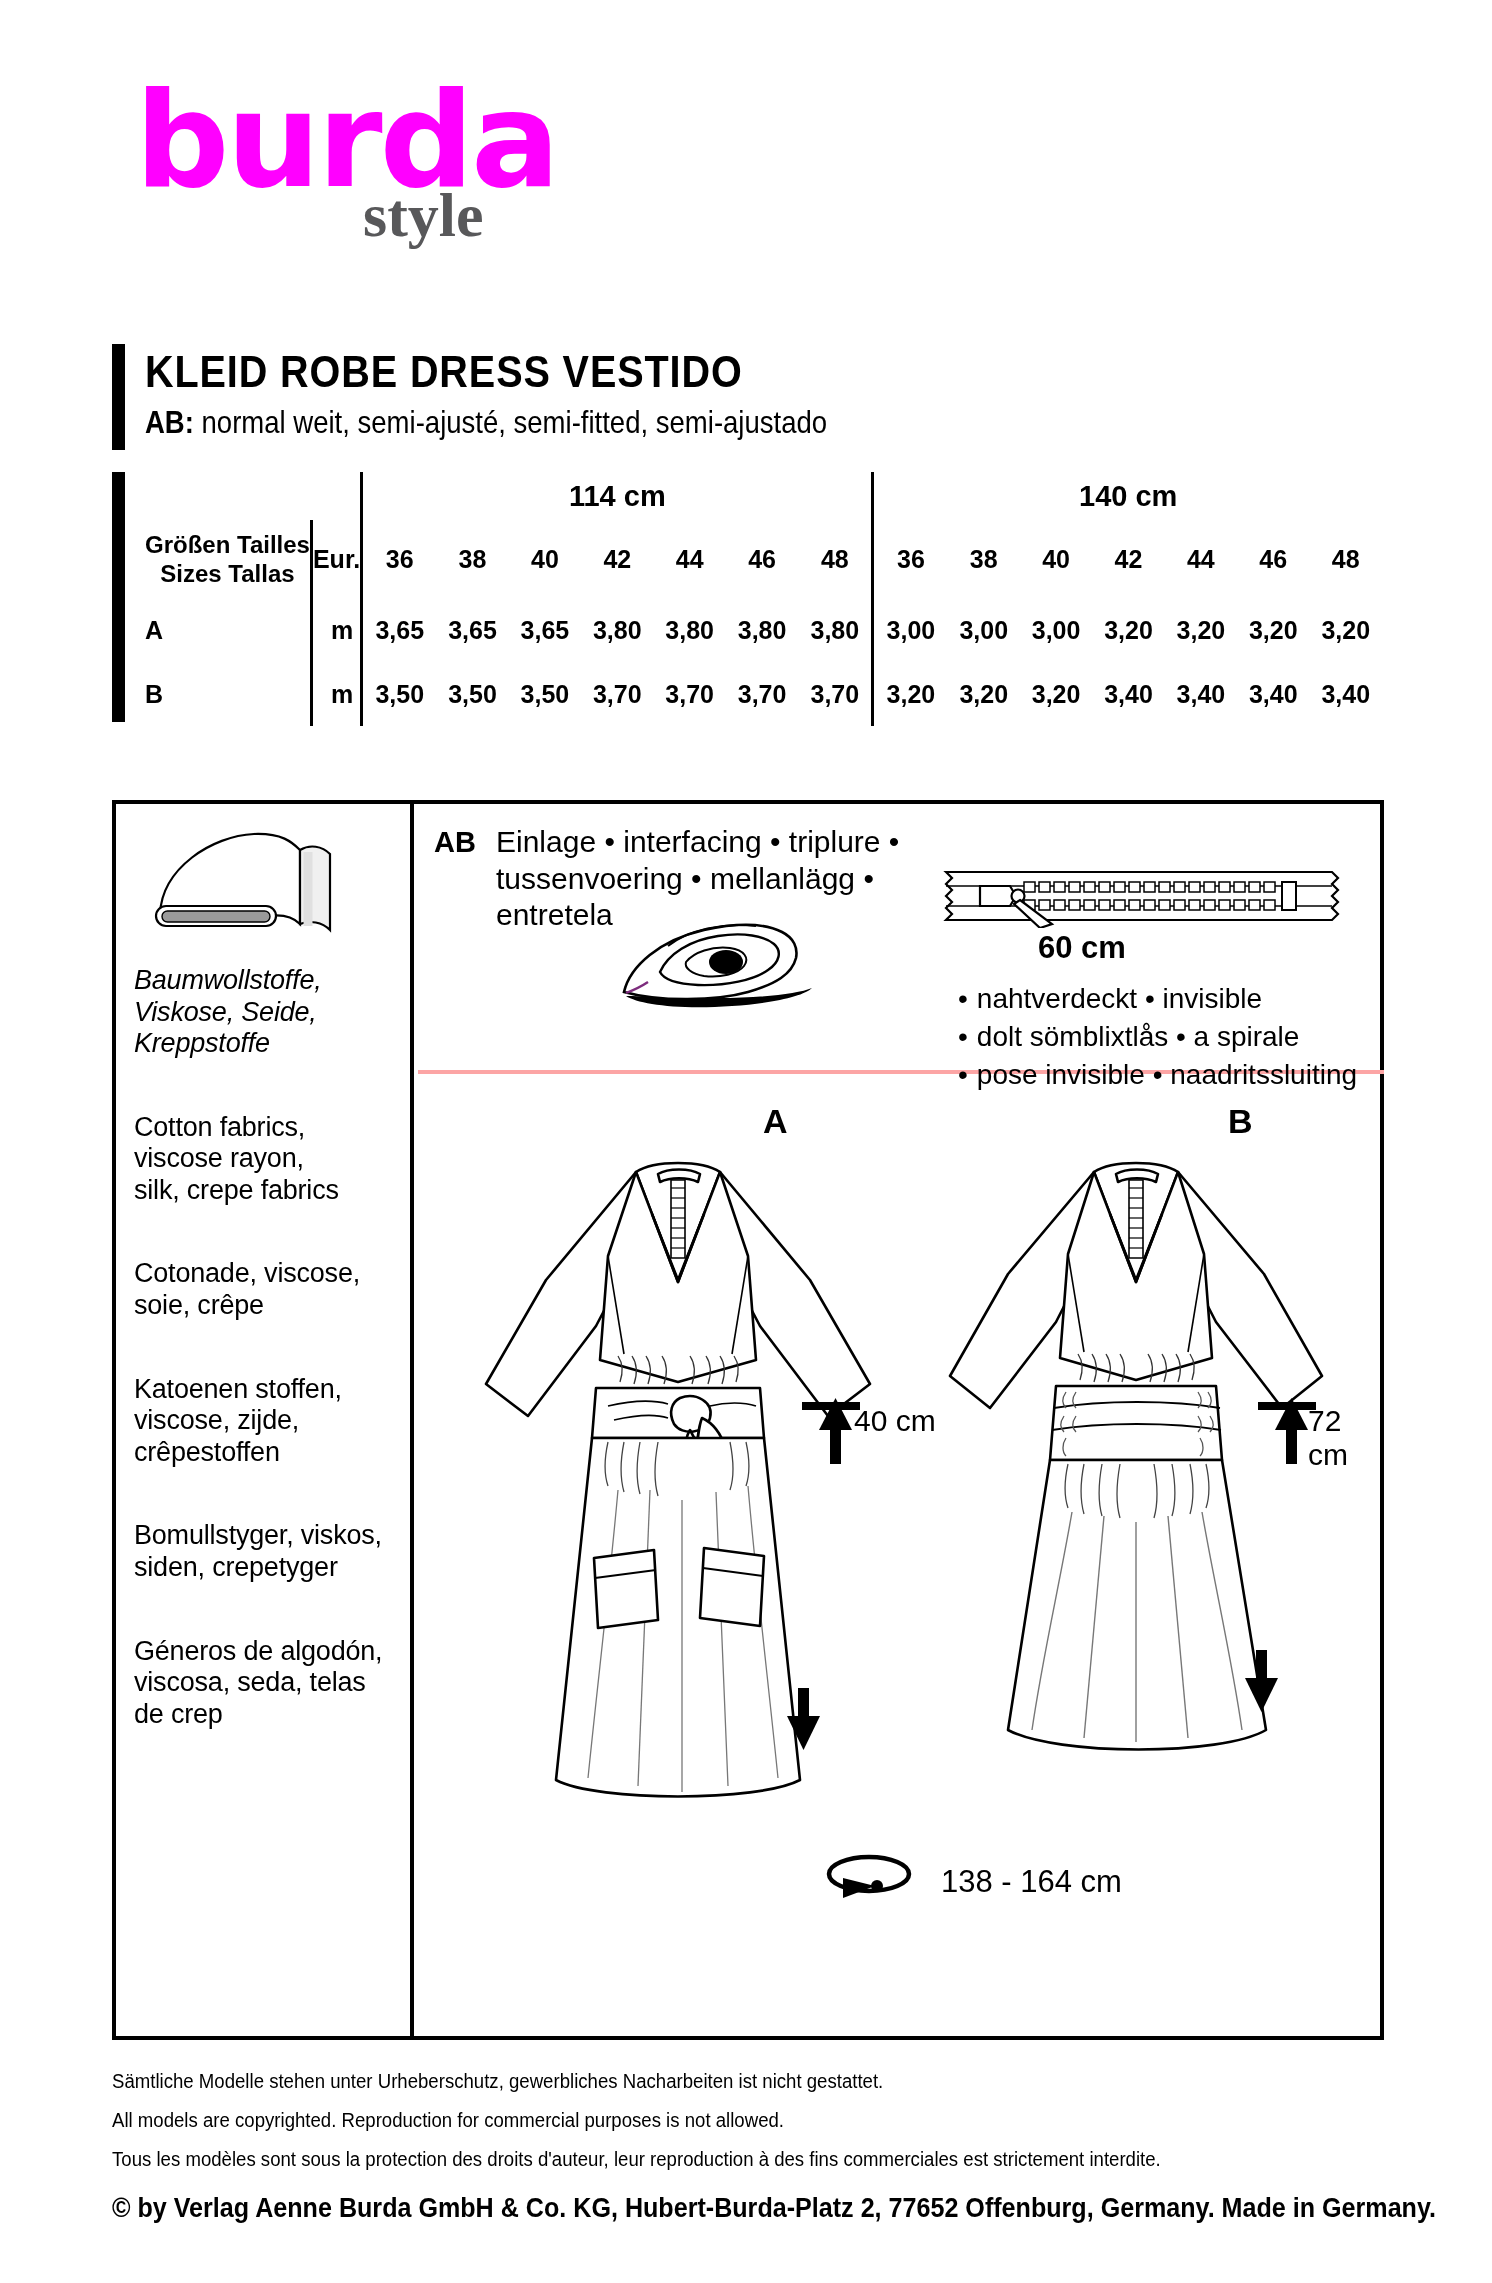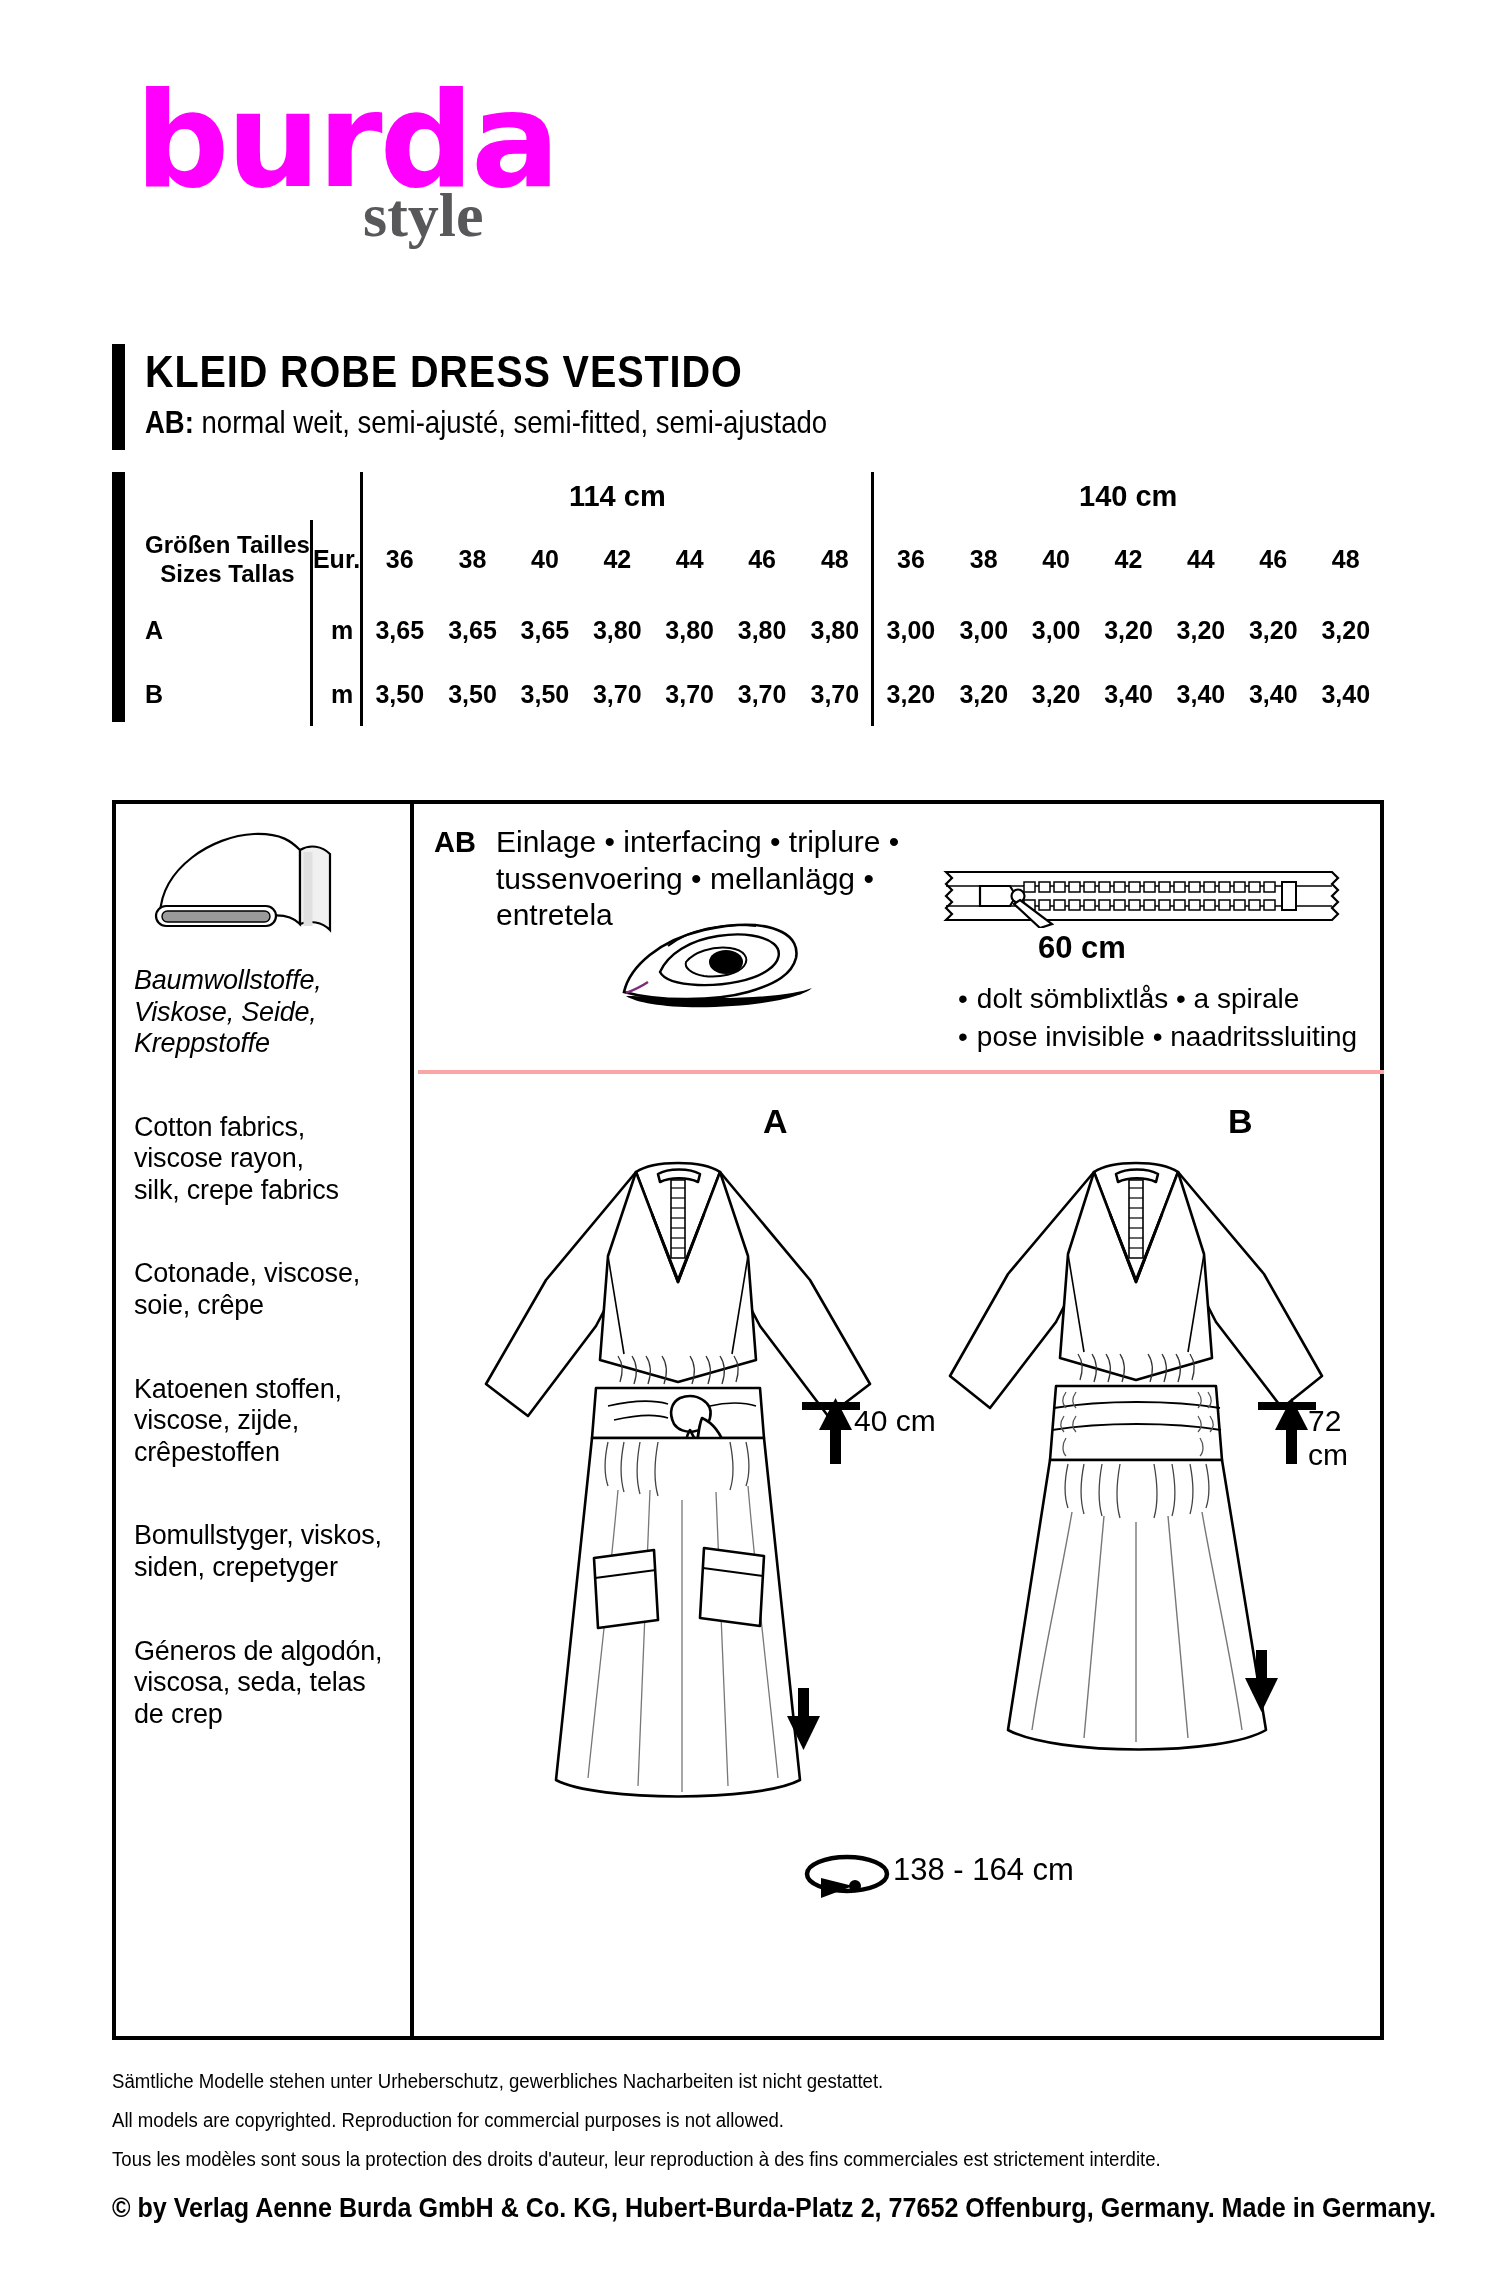--- a/index.html
+++ b/index.html
@@ -239,24 +239,24 @@
   .dress-svg.b { left: 508px; }
   .len-label {
     position: absolute;
     font-size: 30px;
     font-weight: 400;
   }
   .len-label.a { left: 436px; top: 330px; }
   .len-label.b { left: 890px; top: 330px; }
   .belt-row {
     position: absolute;
-    left: 383px; top: 778px;
+    left: 405px; top: 778px;
     display: flex;
-    align-items: flex-start;
-    gap: 0;
+    align-items: flex-end;
+    gap: 26px;
   }
   .belt-len {
     font-size: 31px;
     font-weight: 400;
   }
 
   
   .footer {
     position: absolute;
     left: 112px; top: 2062px;
@@ -452,20 +452,21 @@
             <rect x="324" y="38" width="11" height="10"></rect>
         </g>
         <rect x="342" y="20" width="14" height="28" fill="#fff" stroke="#000" stroke-width="2"></rect>
         <path d="M40 24 L70 24 L76 34 L70 44 L40 44 Z" fill="#fff" stroke="#000" stroke-width="2.2"></path>
         <circle cx="78" cy="34" r="6.5" fill="#fff" stroke="#000" stroke-width="2.2"></circle>
         <path d="M80 38 L112 62 L100 66 L74 42 Z" fill="#fff" stroke="#000" stroke-width="2.2"></path>
       </svg>
 
       <div class="zip-len">60 cm</div>
       <div class="zip-notes">
+        <div>nahtverdeckt • invisible</div>
         <div>dolt sömblixtlås • a spirale</div>
         <div>pose invisible • naadritssluiting</div>
       </div>
     </div>
 
     <div class="views">
       <div class="view-letter a">A</div>
       <div class="view-letter b">B</div>
 
       <svg class="dress-svg a" width="420" height="740" viewBox="0 0 420 740">

